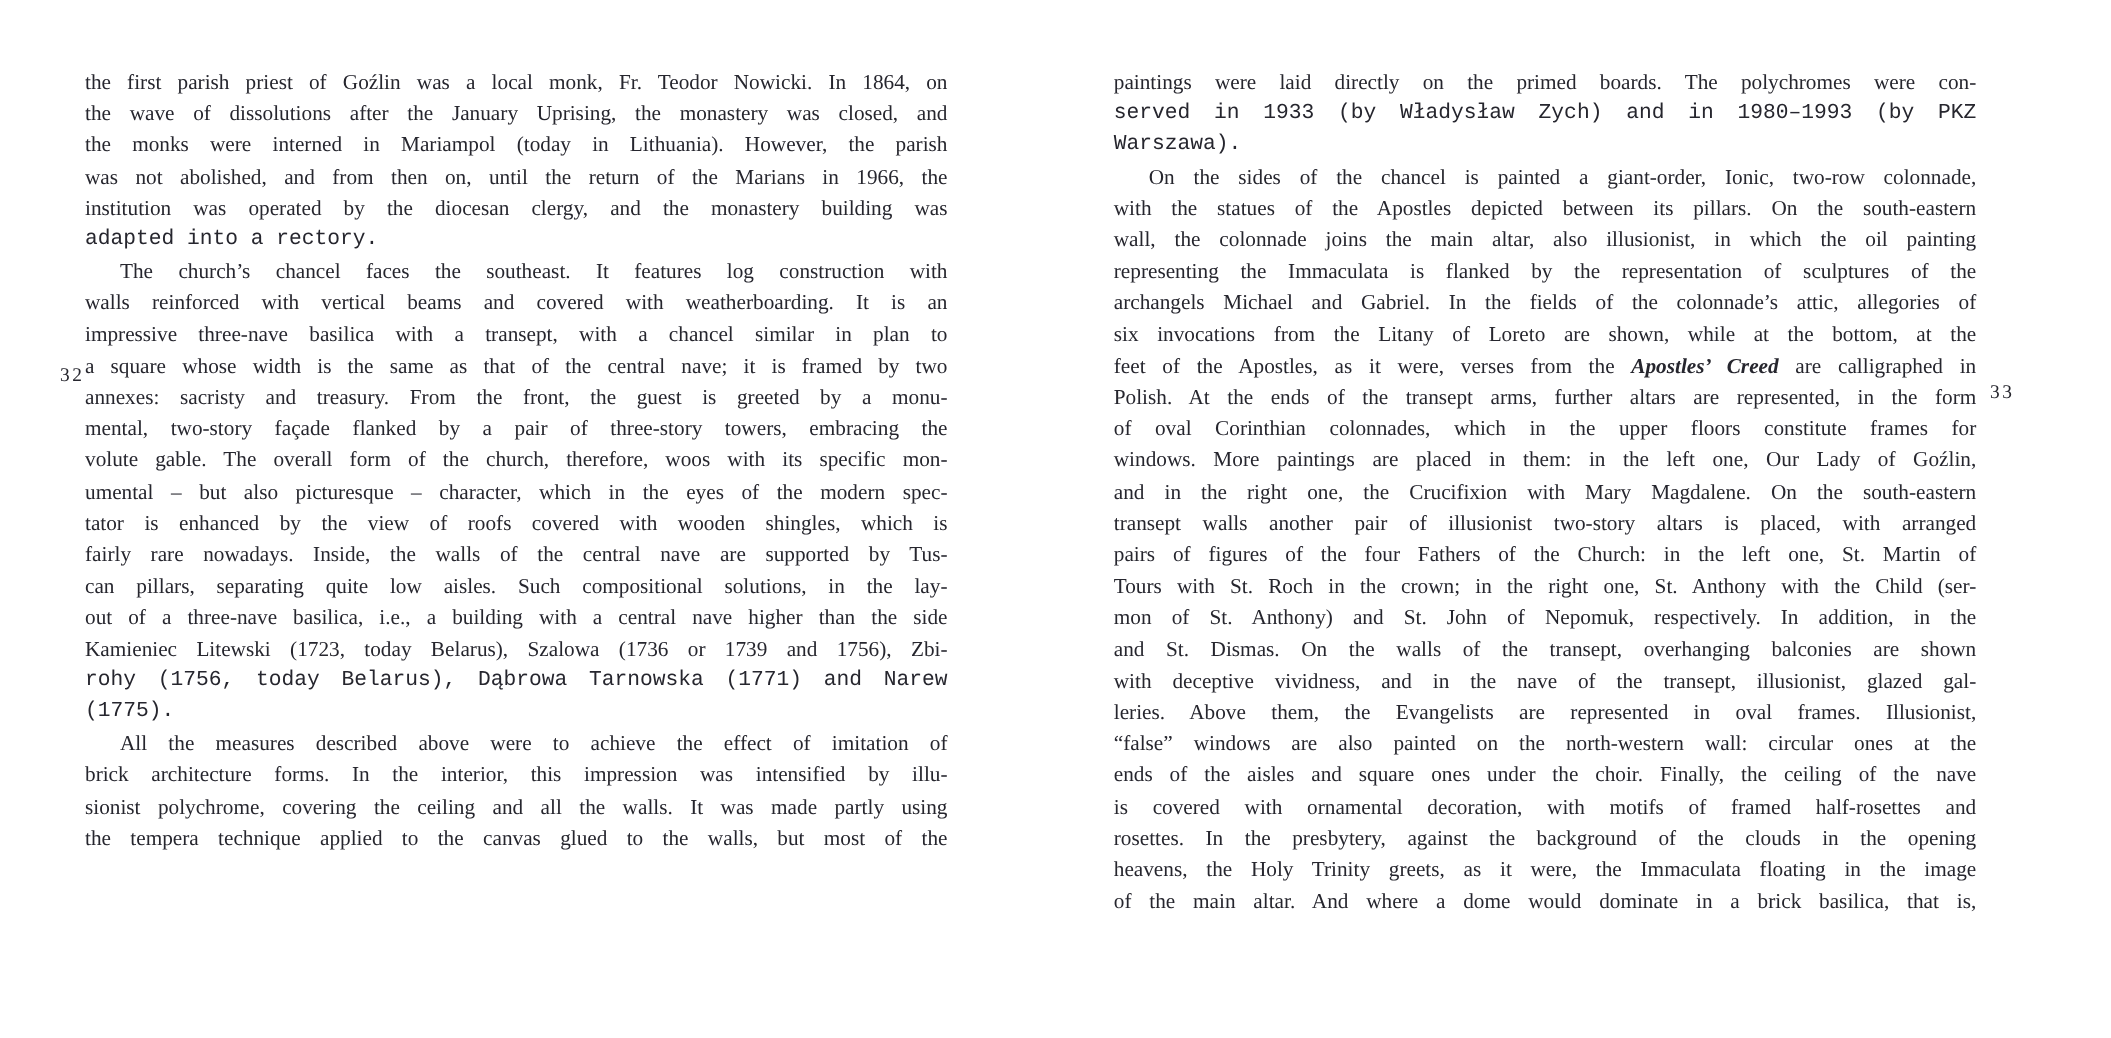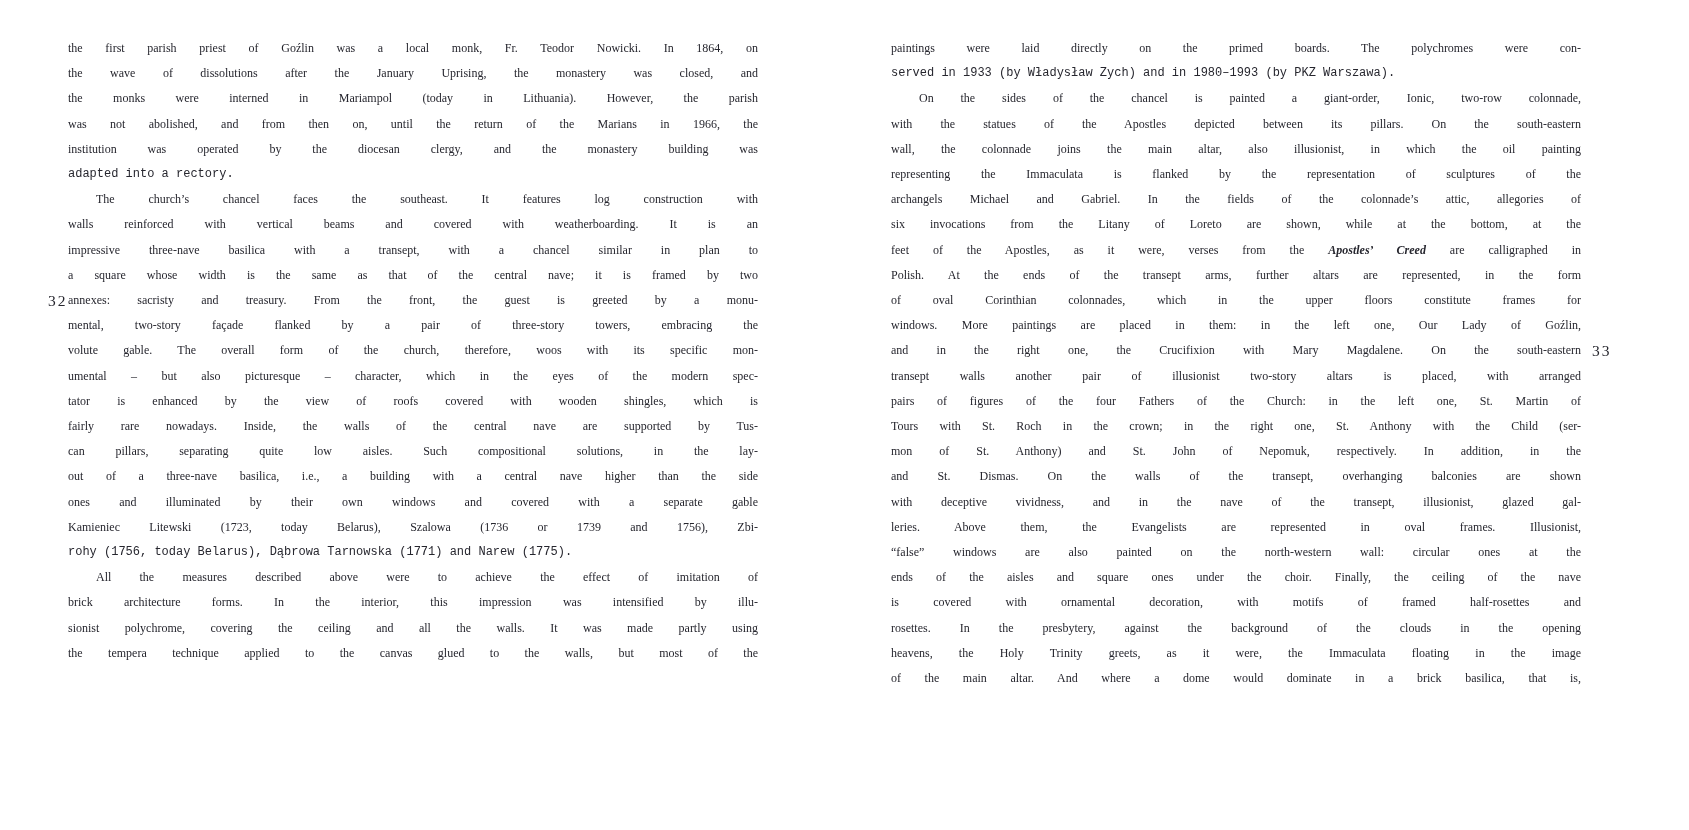--- a/index.html
+++ b/index.html
@@ -10,43 +10,43 @@
   body {
     width: 1689px;
     height: 830px;
     position: relative;
     font-family: "Liberation Serif", "DejaVu Serif", serif;
     color: #26262e;
     overflow: hidden;
   }
   .page-col {
     position: absolute;
-    top: 36px;
+    top: 53px;
     width: 690px;
-    font-size: 12px;
+    font-size: 17px;
     line-height: 25.2px;
   }
   #col-left  { left: 68px; }
   #col-right { left: 891px; }
   .line {
     text-align: justify;
     text-align-last: justify;
     white-space: normal;
   }
   .line.pend { text-align-last: left; font-family: Liberation Mono, monospace; }
   .line.ind  { text-indent: 28px; }
   .line em   { font-style: italic; font-weight: bold; }
   .pageno {
     position: absolute;
     font-size: 15.5px;
     letter-spacing: 2px;
     color: #26262e;
   }
   #pn-left  { left: 48px;   top: 292px; }
-  #pn-right { left: 1592px; top: 305px; margin-top: 37px; }
+  #pn-right { left: 1592px; top: 305px; }
 </style>
 </head>
 <body>
 
 <div id="pn-left" class="pageno">32</div>
 
 <div id="col-left" class="page-col">
     <div class="line">the first parish priest of Goźlin was a local monk, Fr. Teodor Nowicki. In 1864, on</div>
     <div class="line">the wave of dissolutions after the January Uprising, the monastery was closed, and</div>
     <div class="line">the monks were interned in Mariampol (today in Lithuania). However, the parish</div>
@@ -58,21 +58,20 @@
     <div class="line">impressive three-nave basilica with a transept, with a chancel similar in plan to</div>
     <div class="line">a square whose width is the same as that of the central nave; it is framed by two</div>
     <div class="line">annexes: sacristy and treasury. From the front, the guest is greeted by a monu-</div>
     <div class="line">mental, two-story façade flanked by a pair of three-story towers, embracing the</div>
     <div class="line">volute gable. The overall form of the church, therefore, woos with its specific mon-</div>
     <div class="line">umental – but also picturesque – character, which in the eyes of the modern spec-</div>
     <div class="line">tator is enhanced by the view of roofs covered with wooden shingles, which is</div>
     <div class="line">fairly rare nowadays. Inside, the walls of the central nave are supported by Tus-</div>
     <div class="line">can pillars, separating quite low aisles. Such compositional solutions, in the lay-</div>
     <div class="line">out of a three-nave basilica, i.e., a building with a central nave higher than the side</div>
-    <div class="line">ones and illuminated by their own windows and covered with a separate gable</div>
     <div class="line">Kamieniec Litewski (1723, today Belarus), Szalowa (1736 or 1739 and 1756), Zbi-</div>
     <div class="line pend">rohy (1756, today Belarus), Dąbrowa Tarnowska (1771) and Narew (1775).</div>
     <div class="line ind">All the measures described above were to achieve the effect of imitation of</div>
     <div class="line">brick architecture forms. In the interior, this impression was intensified by illu-</div>
     <div class="line">sionist polychrome, covering the ceiling and all the walls. It was made partly using</div>
     <div class="line">the tempera technique applied to the canvas glued to the walls, but most of the</div>
   </div>
 
 <div id="col-right" class="page-col">
     <div class="line">paintings were laid directly on the primed boards. The polychromes were con-</div>

